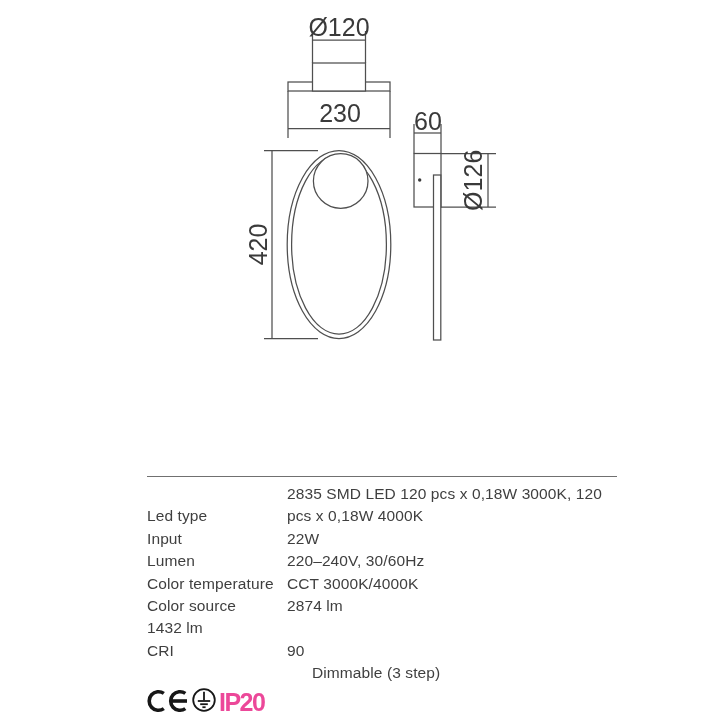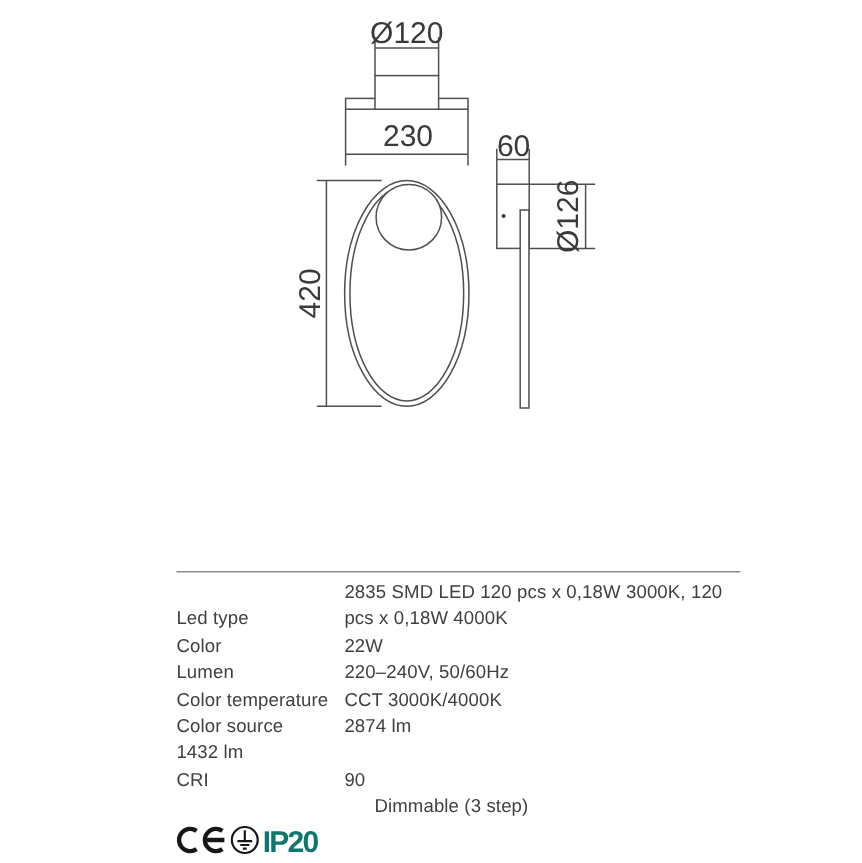--- a/index.html
+++ b/index.html
@@ -17,21 +17,21 @@
   .spec-table { position:absolute; left:147px; top:476px; width:470px;
     border-top:1.5px solid #707070; padding-top:6px;
     font-size:15.5px; color:#3f3f3f; letter-spacing:0.1px; }
   .spec-row { display:flex; align-items:flex-end; line-height:22.4px; }
   .spec-label { width:140px; flex:0 0 140px; }
   .spec-value { width:330px; }
   .dim-row { height:23px; display:flex; align-items:center;flex-direction:column; }
   .dim-row .spec-label { line-height:22.4px; }
   .cert-row { margin-top:4px; height:26px; display:flex; align-items:center; }
   .ip-rating { font-size:25px; font-weight:bold; letter-spacing:-1.5px;
-    color:#0f766e; margin-left:2px; line-height:26px; }
+    color:#ec4899; margin-left:2px; line-height:26px; }
   .icon { display:inline-block; }
 </style>
 </head>
 <body>
 
 <div class="canvas">
 
   <svg class="drawing" width="718" height="470" viewBox="0 0 718 470">
 
     <g>
@@ -78,27 +78,27 @@
   </svg>
 
   <div class="spec-table">
 
     <div class="spec-row">
       <div class="spec-label">Led type</div>
       <div class="spec-value">2835 SMD LED 120 pcs x 0,18W 3000K, 120 pcs x 0,18W 4000K</div>
     </div>
 
     <div class="spec-row">
-      <div class="spec-label">Color</div>
+      <div class="spec-label">Input</div>
       <div class="spec-value">22W</div>
     </div>
 
     <div class="spec-row">
       <div class="spec-label">Lumen</div>
-      <div class="spec-value">220–240V, 50/60Hz</div>
+      <div class="spec-value">220–240V, 30/60Hz</div>
     </div>
 
     <div class="spec-row">
       <div class="spec-label">Color temperature</div>
       <div class="spec-value">CCT 3000K/4000K</div>
     </div>
 
     <div class="spec-row">
       <div class="spec-label">Color source</div>
       <div class="spec-value">2874 lm</div>

